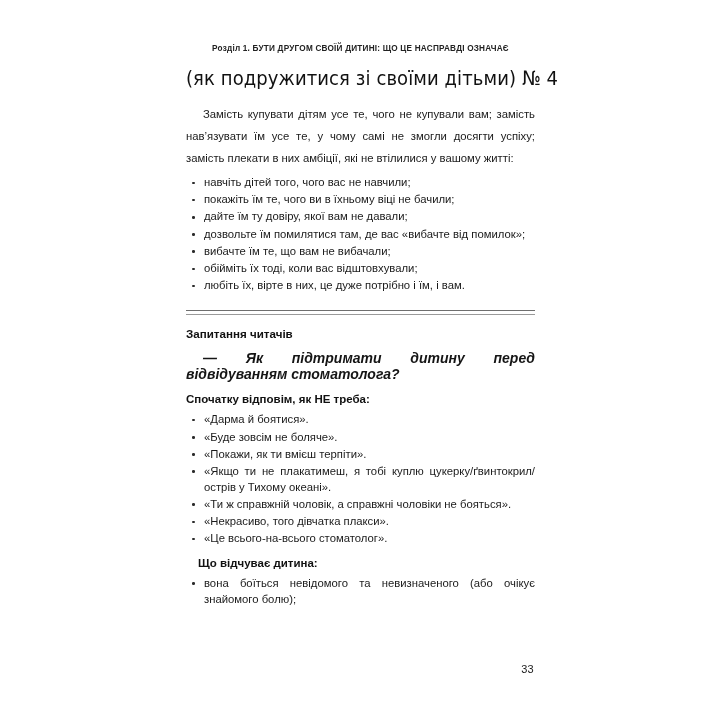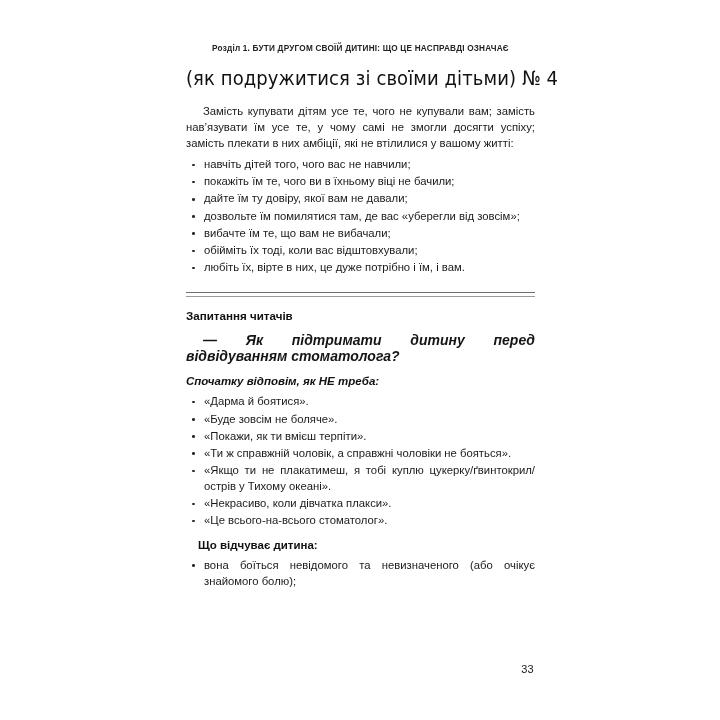--- a/index.html
+++ b/index.html
@@ -67,21 +67,21 @@
     margin-top: 2px;
     font-stretch: condensed;
     white-space: nowrap;
     text-align: right;
   }
 
   
   p.body-para {
     margin: 13px 0 0 0;
     font-size: 11.3px;
-    line-height: 16px;
+    line-height: 22px;
     text-align: justify;
     text-indent: 17px;
     color: #1a1a1a;
     hyphens: manual;
   }
 
   
   ul.bullets {
     list-style: none;
     margin: 5px 0 0 0;
@@ -152,21 +152,20 @@
     text-indent: 17px;
     color: #151515;
   }
 
   h3.answer-heading {
     margin: 10px 0 0 0;
     font-size: 11.5px;
     font-weight: 700;
     line-height: 15px;
     color: #111111;
-    font-style: italic;
   }
 
   h3.feel-heading {
     margin: 9px 0 0 0;
     font-size: 11.5px;
     font-weight: 700;
     line-height: 15px;
     color: #111111;
     padding-left: 12px;
   }
@@ -194,44 +193,44 @@
     <div class="title-block">
       <div class="title-line2">(як подружитися зі своїми дітьми) № 4</div>
     </div>
 
     <p class="body-para">Замість купувати дітям усе те, чого не купували вам; замість нав’язувати їм усе те, у чому самі не змогли досягти успіху; замість плекати в них амбіції, які не втілилися у вашому житті:</p>
 
     <ul class="bullets first-list">
       <li>навчіть дітей того, чого вас не навчили;</li>
       <li>покажіть їм те, чого ви в їхньому віці не бачили;</li>
       <li>дайте їм ту довіру, якої вам не давали;</li>
-      <li class="justify-force">дозвольте їм помилятися там, де вас «уберегли від зовсім»;</li>
+      <li class="justify-force">дозвольте їм помилятися там, де вас «вибачте від помилок»;</li>
       <li>вибачте їм те, що вам не вибачали;</li>
       <li>обійміть їх тоді, коли вас відштовхували;</li>
       <li>любіть їх, вірте в них, це дуже потрібно і їм, і вам.</li>
     </ul>
 
     <div class="divider">
       <div class="rule-top"></div>
       <div class="rule-bottom"></div>
     </div>
 
     <h2 class="section-heading">Запитання читачів</h2>
 
     <p class="question">— Як підтримати дитину перед відвідуванням стоматолога?</p>
 
     <h3 class="answer-heading">Спочатку відповім, як НЕ треба:</h3>
 
     <ul class="bullets">
       <li>«Дарма й боятися».</li>
       <li>«Буде зовсім не боляче».</li>
       <li>«Покажи, як ти вмієш терпіти».</li>
+      <li class="justify-force">«Якщо ти не плакатимеш, я тобі куплю цукерку/ґвинтокрил/острів у Тихому океані».</li>
       <li class="justify-force">«Ти ж справжній чоловік, а справжні чоловіки не бояться».</li>
-      <li class="justify-force">«Якщо ти не плакатимеш, я тобі куплю цукерку/ґвинтокрил/острів у Тихому океані».</li>
-      <li>«Некрасиво, коли дівчатка плакси».</li>
+      <li>«Некрасиво, того дівчатка плакси».</li>
       <li>«Це всього-на-всього стоматолог».</li>
     </ul>
 
     <h3 class="feel-heading">Що відчуває дитина:</h3>
 
     <ul class="bullets">
       <li class="justify-force">вона боїться невідомого та невизначеного (або очікує знайомого болю);</li>
     </ul>
 
   </div>

